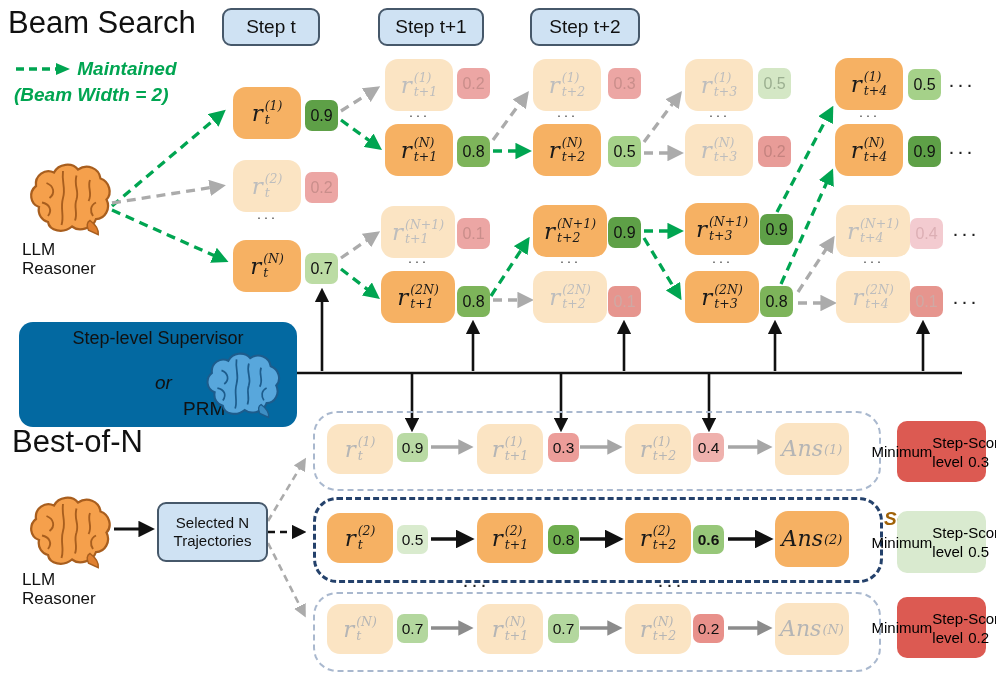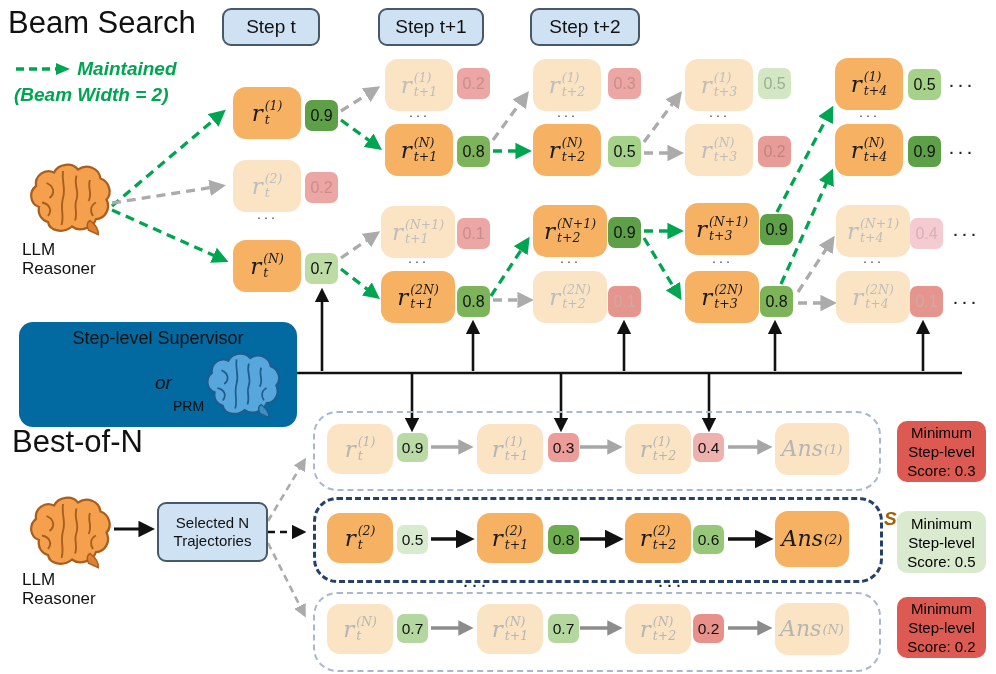--- a/index.html
+++ b/index.html
@@ -17,51 +17,51 @@
   .node.faded .mr{color:#BDBDBD;}
   .mr{display:inline-flex;align-items:center;font-family:"DejaVu Serif",serif;font-style:italic;
       font-size:23px;color:#1a1a1a;line-height:1;}
   .ss{display:inline-flex;flex-direction:column;font-size:12.5px;line-height:1.15;margin-left:2px;text-align:left;}
   .score{position:absolute;width:33px;height:31px;border-radius:7px;display:flex;align-items:center;
          justify-content:center;font-size:16px;z-index:2;color:#111;}
   .dots{position:absolute;z-index:2;font-size:15px;color:#555;text-align:center;letter-spacing:2px;}
   .tdots{position:absolute;z-index:2;font-size:21px;color:#222;letter-spacing:2px;}
   
   .c-g1{background:#5EA047;} .c-g2{background:#7DB45A;} .c-g3{background:#A5D189;}
-  .c-g4{background:#BCDCA4;} .c-g5{background:#D9EBCE;} .c-g6{background:#6FAE4F;} .c-g7{background:#97C779;}
+  .c-g4{background:#BCDCA4;} .c-g5{background:#D9EBCE;} .c-g6{background:#6FAE4F;} .c-g7{background:#97C779;font-weight:bold;}
   .c-g8{background:#B3D79E;color:#555;} .c-gf{background:#D4E7C5;color:#9BAF90;} .c-gt{background:#B9DAA4;color:#879E7D;}
   .c-r1{background:#ECA6A4;color:#C98E8B;} .c-r2{background:#E6958E;color:#CFA9A4;}
   .c-r3{background:#F3CBD0;color:#DCAFB4;} .c-r4{background:#EC9D99;color:#BA7B76;}
   .c-r5{background:#EFB1AD;color:#C98E89;} .c-r6{background:#E8908A;color:#D5BDB8;} .c-r7{background:#E89C98;color:#C4837F;}
   .legend{position:absolute;left:14px;top:56px;width:210px;font-size:19px;font-weight:bold;font-style:italic;
           color:#00A551;line-height:26px;z-index:2;}
   .llm-lbl{position:absolute;font-size:17px;line-height:19px;color:#111;z-index:2;}
   .sup-box{position:absolute;left:12px;top:322px;width:278px;height:105px;background:#0369a1;border-radius:14px;z-index:2;margin-left:7px;}
   .sup-title{position:absolute;left:0;top:6px;width:100%;text-align:center;font-size:18px;}
   .reprobe{position:absolute;left:12px;top:34px;width:110px;height:54px;border-radius:10px;
            background:linear-gradient(#FBCB85,#F6992B);border:1px solid #D98A20;
            display:flex;align-items:center;justify-content:center;font-size:20px;}
   .or-lbl{position:absolute;left:136px;top:50px;font-size:19px;font-style:italic;}
-  .prm-lbl{position:absolute;left:154px;top:76px;font-size:14px;}
+  .prm-lbl{position:absolute;left:164px;top:76px;font-size:19px;}
   .assign{position:absolute;left:491px;top:349px;font-size:19px;z-index:3;}
   .traj{position:absolute;left:313px;width:564px;border:2.5px dashed #A9B8CE;border-radius:24px;z-index:2;}
   .traj.sel{border:3px dashed #24416B;}
   .tnode{position:absolute;width:66px;height:50px;background:#F6B163;border-radius:13px;
          display:flex;align-items:center;justify-content:center;z-index:2;}
   .tnode.faded{background:#FBE4C3;}
   .tnode.faded .mr{color:#B5B5B5;}
   .tscore{position:absolute;width:31px;height:29px;border-radius:7px;display:flex;align-items:center;
           justify-content:center;font-size:15.5px;z-index:2;color:#111;}
   .ans{position:absolute;width:74px;background:#F6B163;border-radius:13px;display:flex;align-items:center;
        justify-content:center;z-index:2;text-align:center;}
   .ans.faded{background:#FBE4C3;}
   .ans.faded .mr{color:#B5B5B5;}
   .ans .mr{font-size:22px;}
   .ans .asup{font-family:"DejaVu Serif",serif;font-style:italic;font-size:13px;vertical-align:9px;margin-left:1px;}
-  .minbox{position:absolute;left:897px;width:89px;border-radius:10px;display:flex;flex-direction:column;
+  .minbox{position:absolute;left:897px;width:89px;border-radius:10px;display:flex;flex-direction:row;
           align-items:center;justify-content:center;font-size:15px;line-height:19px;z-index:2;color:#000;}
   .minbox.bad{background:#DC5A52;}
   .minbox.good{background:#D9EACF;}
   .selected{position:absolute;left:884px;top:508px;font-size:19px;font-weight:bold;font-style:italic;
             color:#a16207;z-index:2;}
   .rollout{position:absolute;left:157px;top:502px;width:107px;height:56px;background:#CFE2F3;
            border:2.5px solid #46586A;border-radius:9px;display:flex;flex-direction:column;align-items:center;
            justify-content:center;font-size:15px;line-height:18px;z-index:2;}
   .brain{position:absolute;z-index:2;}
   .brain-o .b-out{fill:#F5A04C;stroke:#A85E1E;stroke-width:3;}

